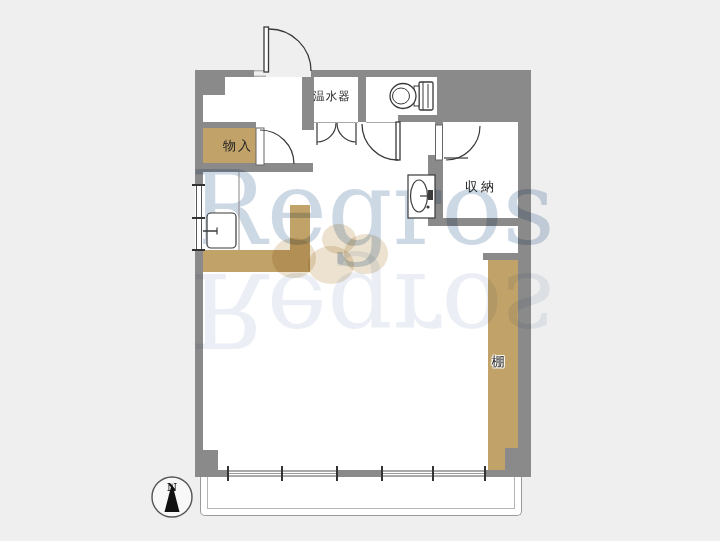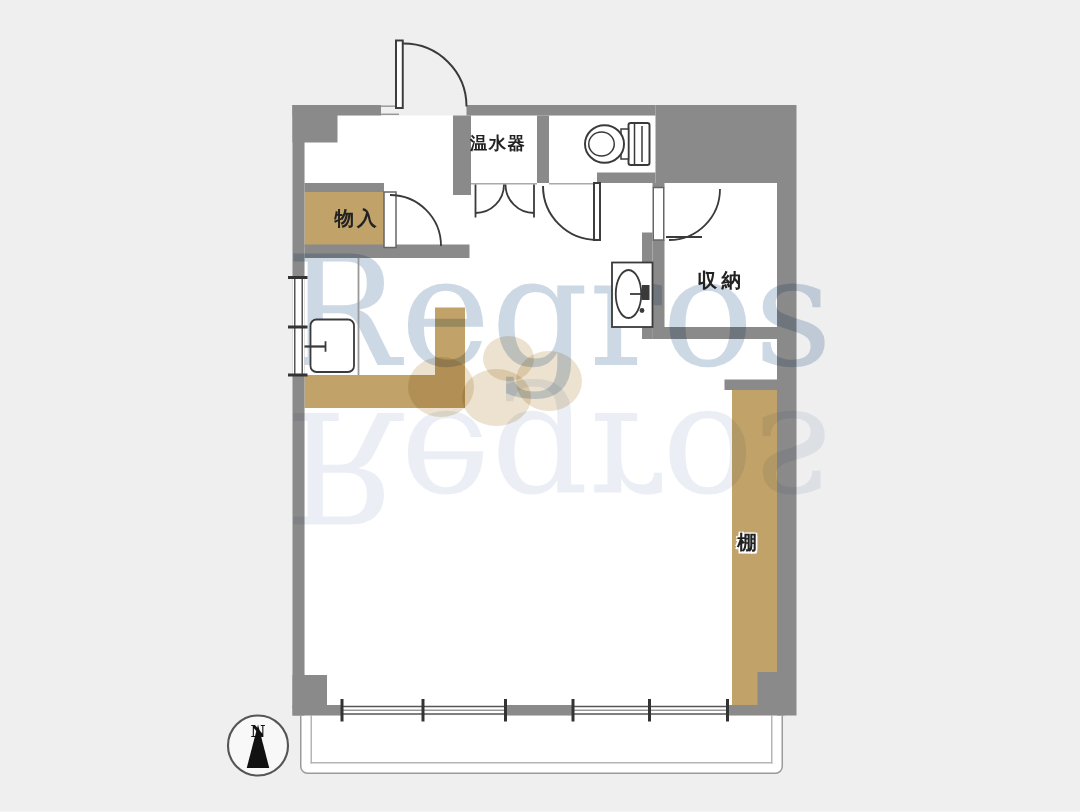--- a/index.html
+++ b/index.html
@@ -2,21 +2,21 @@
 <html style="--wall: #8a8a8a; --tan: #c1a269; --interior: #ffffff; --bg: #efefef;"><head>
 <meta charset="utf-8">
 <style>
   html,body{margin:0;padding:0;}
   body{font-family:"Liberation Sans","DejaVu Sans",sans-serif;}
   .stage{position:relative;width:720px;height:541px;background:var(--bg,#efefef);overflow:hidden;}
   .rect{position:absolute;}
   .wall{background:var(--wall,#8a8a8a);}
   .tan{background:var(--tan,#c1a269);}
   .white{background:var(--interior,#ffffff);}
-  .lbl{position:absolute;color:#222;font-weight:bold;text-align:center;line-height:1.1;}
+  .lbl{position:absolute;color:#222;font-weight:normal;text-align:center;line-height:1.1;}
   .lbl-monoire{left:204px;top:139px;width:68px;font-size:13px;letter-spacing:2px;}
   .lbl-onsuiki{left:304px;top:90px;width:56px;font-size:11.5px;letter-spacing:1px;}
   .lbl-shuno{left:453px;top:180px;width:56px;font-size:13px;letter-spacing:3px;}
   .lbl-tana{left:485px;top:355px;width:26px;font-size:13px;
     text-shadow:0 0 2px #fff,1px 1px 0 #fff,-1px -1px 0 #fff,1px -1px 0 #fff,-1px 1px 0 #fff;}
   .wm{position:absolute;left:190px;top:148px;width:360px;font-family:"DejaVu Serif","Liberation Serif",serif;
       font-size:102px;line-height:1.2;color:rgba(168,187,211,0.58);mix-blend-mode:multiply;
       pointer-events:none;white-space:nowrap;}
   .wm-reflect{top:248px;transform:scaleY(-1);color:rgba(188,203,222,0.30);}
   .wm-blob{position:absolute;border-radius:50%;background:rgba(197,166,106,0.32);mix-blend-mode:multiply;}

